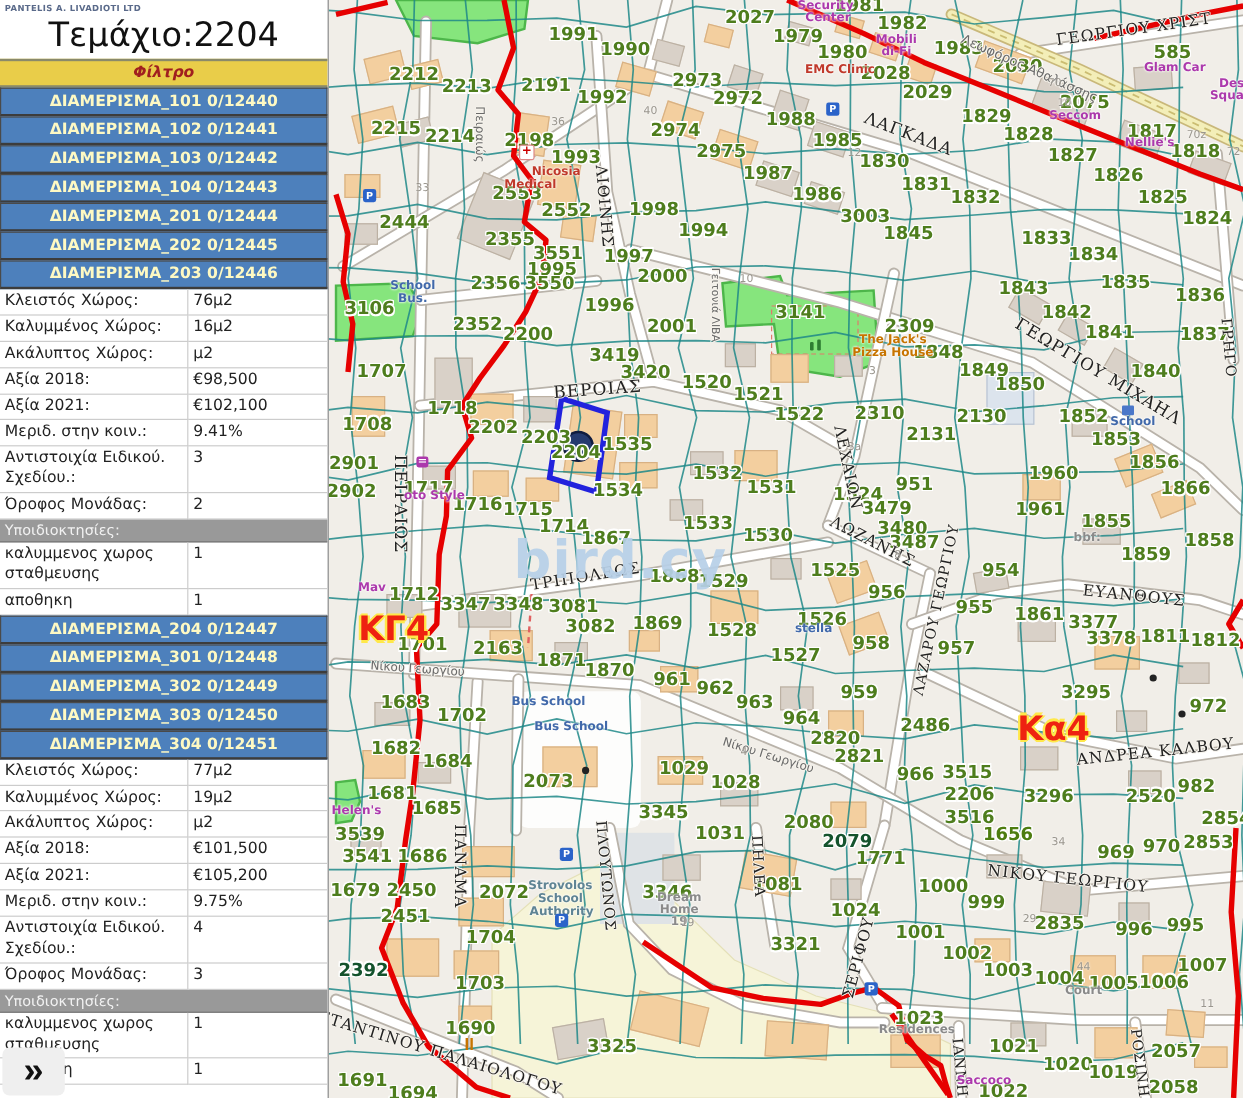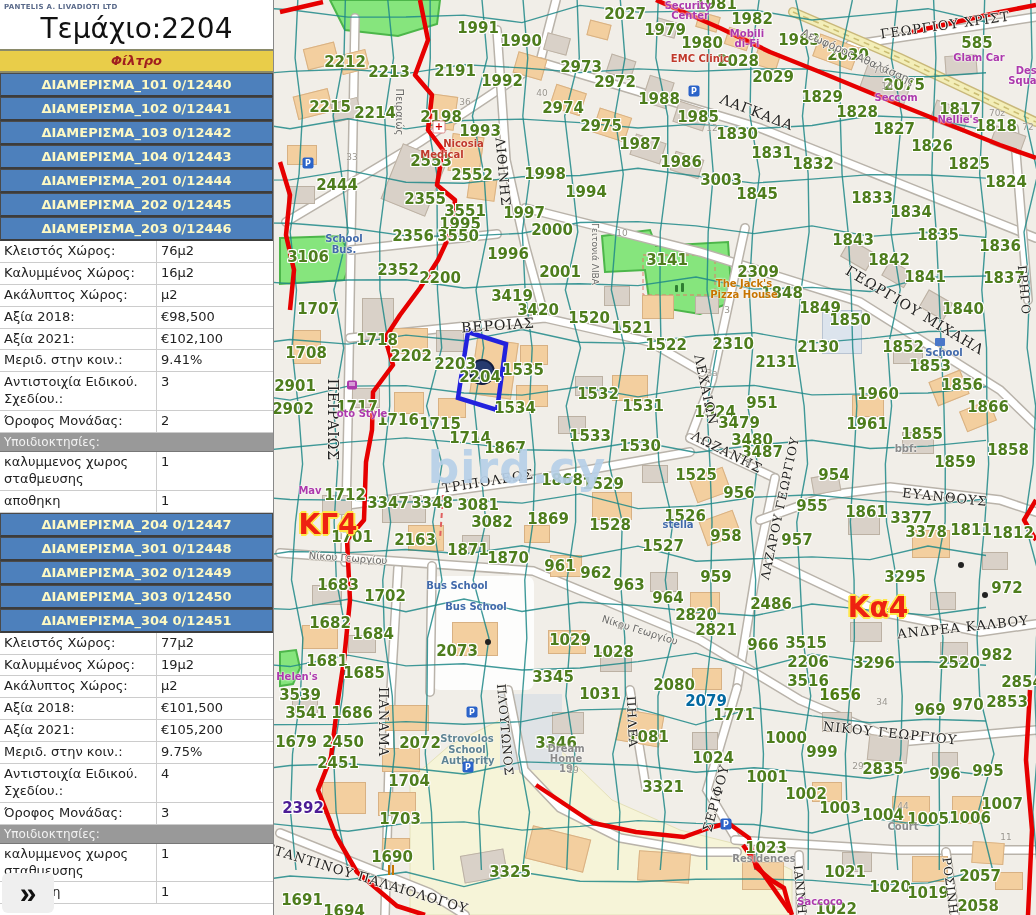--- a/index.html
+++ b/index.html
@@ -442,21 +442,21 @@
         <span class="lbl parcel" style="left: 716px; top: 577px; color: rgb(78, 125, 29);">959</span>
         <span class="lbl parcel" style="left: 696px; top: 615px; color: rgb(78, 125, 29);">2820</span>
         <span class="lbl parcel" style="left: 716px; top: 630px; color: rgb(78, 125, 29);">2821</span>
         <span class="lbl parcel" style="left: 771px; top: 604px; color: rgb(78, 125, 29);">2486</span>
         <span class="lbl parcel" style="left: 570px; top: 640px; color: rgb(78, 125, 29);">1029</span>
         <span class="lbl parcel" style="left: 613px; top: 652px; color: rgb(78, 125, 29);">1028</span>
         <span class="lbl parcel" style="left: 763px; top: 645px; color: rgb(78, 125, 29);">966</span>
         <span class="lbl parcel" style="left: 553px; top: 677px; color: rgb(78, 125, 29);">3345</span>
         <span class="lbl parcel" style="left: 600px; top: 694px; color: rgb(78, 125, 29);">1031</span>
         <span class="lbl parcel" style="left: 674px; top: 685px; color: rgb(78, 125, 29);">2080</span>
-        <span class="lbl parcel" style="left: 706px; top: 701px; color: #0369a1;">2079</span>
+        <span class="lbl parcel" style="left: 706px; top: 701px; color: #14532d;">2079</span>
         <span class="lbl parcel" style="left: 734px; top: 715px; color: rgb(78, 125, 29);">1771</span>
         <span class="lbl parcel" style="left: 797px; top: 540px; color: rgb(78, 125, 29);">957</span>
         <span class="lbl parcel" style="left: 834px; top: 475px; color: rgb(78, 125, 29);">954</span>
         <span class="lbl parcel" style="left: 812px; top: 506px; color: rgb(78, 125, 29);">955</span>
         <span class="lbl parcel" style="left: 866px; top: 512px; color: rgb(78, 125, 29);">1861</span>
         <span class="lbl parcel" style="left: 911px; top: 518px; color: rgb(78, 125, 29);">3377</span>
         <span class="lbl parcel" style="left: 926px; top: 532px; color: rgb(78, 125, 29);">3378</span>
         <span class="lbl parcel" style="left: 971px; top: 530px; color: rgb(78, 125, 29);">1811</span>
         <span class="lbl parcel" style="left: 1013px; top: 533px; color: rgb(78, 125, 29);">1812</span>
         <span class="lbl parcel" style="left: 905px; top: 577px; color: rgb(78, 125, 29);">3295</span>
@@ -469,21 +469,21 @@
         <span class="lbl parcel" style="left: 808px; top: 681px; color: rgb(78, 125, 29);">3516</span>
         <span class="lbl parcel" style="left: 1022px; top: 682px; color: rgb(78, 125, 29);">2854</span>
         <span class="lbl parcel" style="left: 300px; top: 695px; color: rgb(78, 125, 29);">3539</span>
         <span class="lbl parcel" style="left: 306px; top: 713px; color: rgb(78, 125, 29);">3541</span>
         <span class="lbl parcel" style="left: 352px; top: 713px; color: rgb(78, 125, 29);">1686</span>
         <span class="lbl parcel" style="left: 296px; top: 742px; color: rgb(78, 125, 29);">1679</span>
         <span class="lbl parcel" style="left: 343px; top: 742px; color: rgb(78, 125, 29);">2450</span>
         <span class="lbl parcel" style="left: 338px; top: 763px; color: rgb(78, 125, 29);">2451</span>
         <span class="lbl parcel" style="left: 420px; top: 743px; color: rgb(78, 125, 29);">2072</span>
         <span class="lbl parcel" style="left: 409px; top: 781px; color: rgb(78, 125, 29);">1704</span>
-        <span class="lbl parcel" style="left: 303px; top: 808px; color: #4c1d95;">2392</span>
+        <span class="lbl parcel" style="left: 303px; top: 808px; color: #14532d;">2392</span>
         <span class="lbl parcel" style="left: 400px; top: 819px; color: rgb(78, 125, 29);">1703</span>
         <span class="lbl parcel" style="left: 392px; top: 857px; color: rgb(78, 125, 29);">1690</span>
         <span class="lbl parcel" style="left: 510px; top: 872px; color: rgb(78, 125, 29);">3325</span>
         <span class="lbl parcel" style="left: 302px; top: 900px; color: rgb(78, 125, 29);">1691</span>
         <span class="lbl parcel" style="left: 344px; top: 911px; color: rgb(78, 125, 29);">1694</span>
         <span class="lbl parcel" style="left: 556px; top: 743px; color: rgb(78, 125, 29);">3346</span>
         <span class="lbl parcel" style="left: 648px; top: 737px; color: rgb(78, 125, 29);">1081</span>
         <span class="lbl parcel" style="left: 713px; top: 758px; color: rgb(78, 125, 29);">1024</span>
         <span class="lbl parcel" style="left: 767px; top: 777px; color: rgb(78, 125, 29);">1001</span>
         <span class="lbl parcel" style="left: 786px; top: 738px; color: rgb(78, 125, 29);">1000</span>

